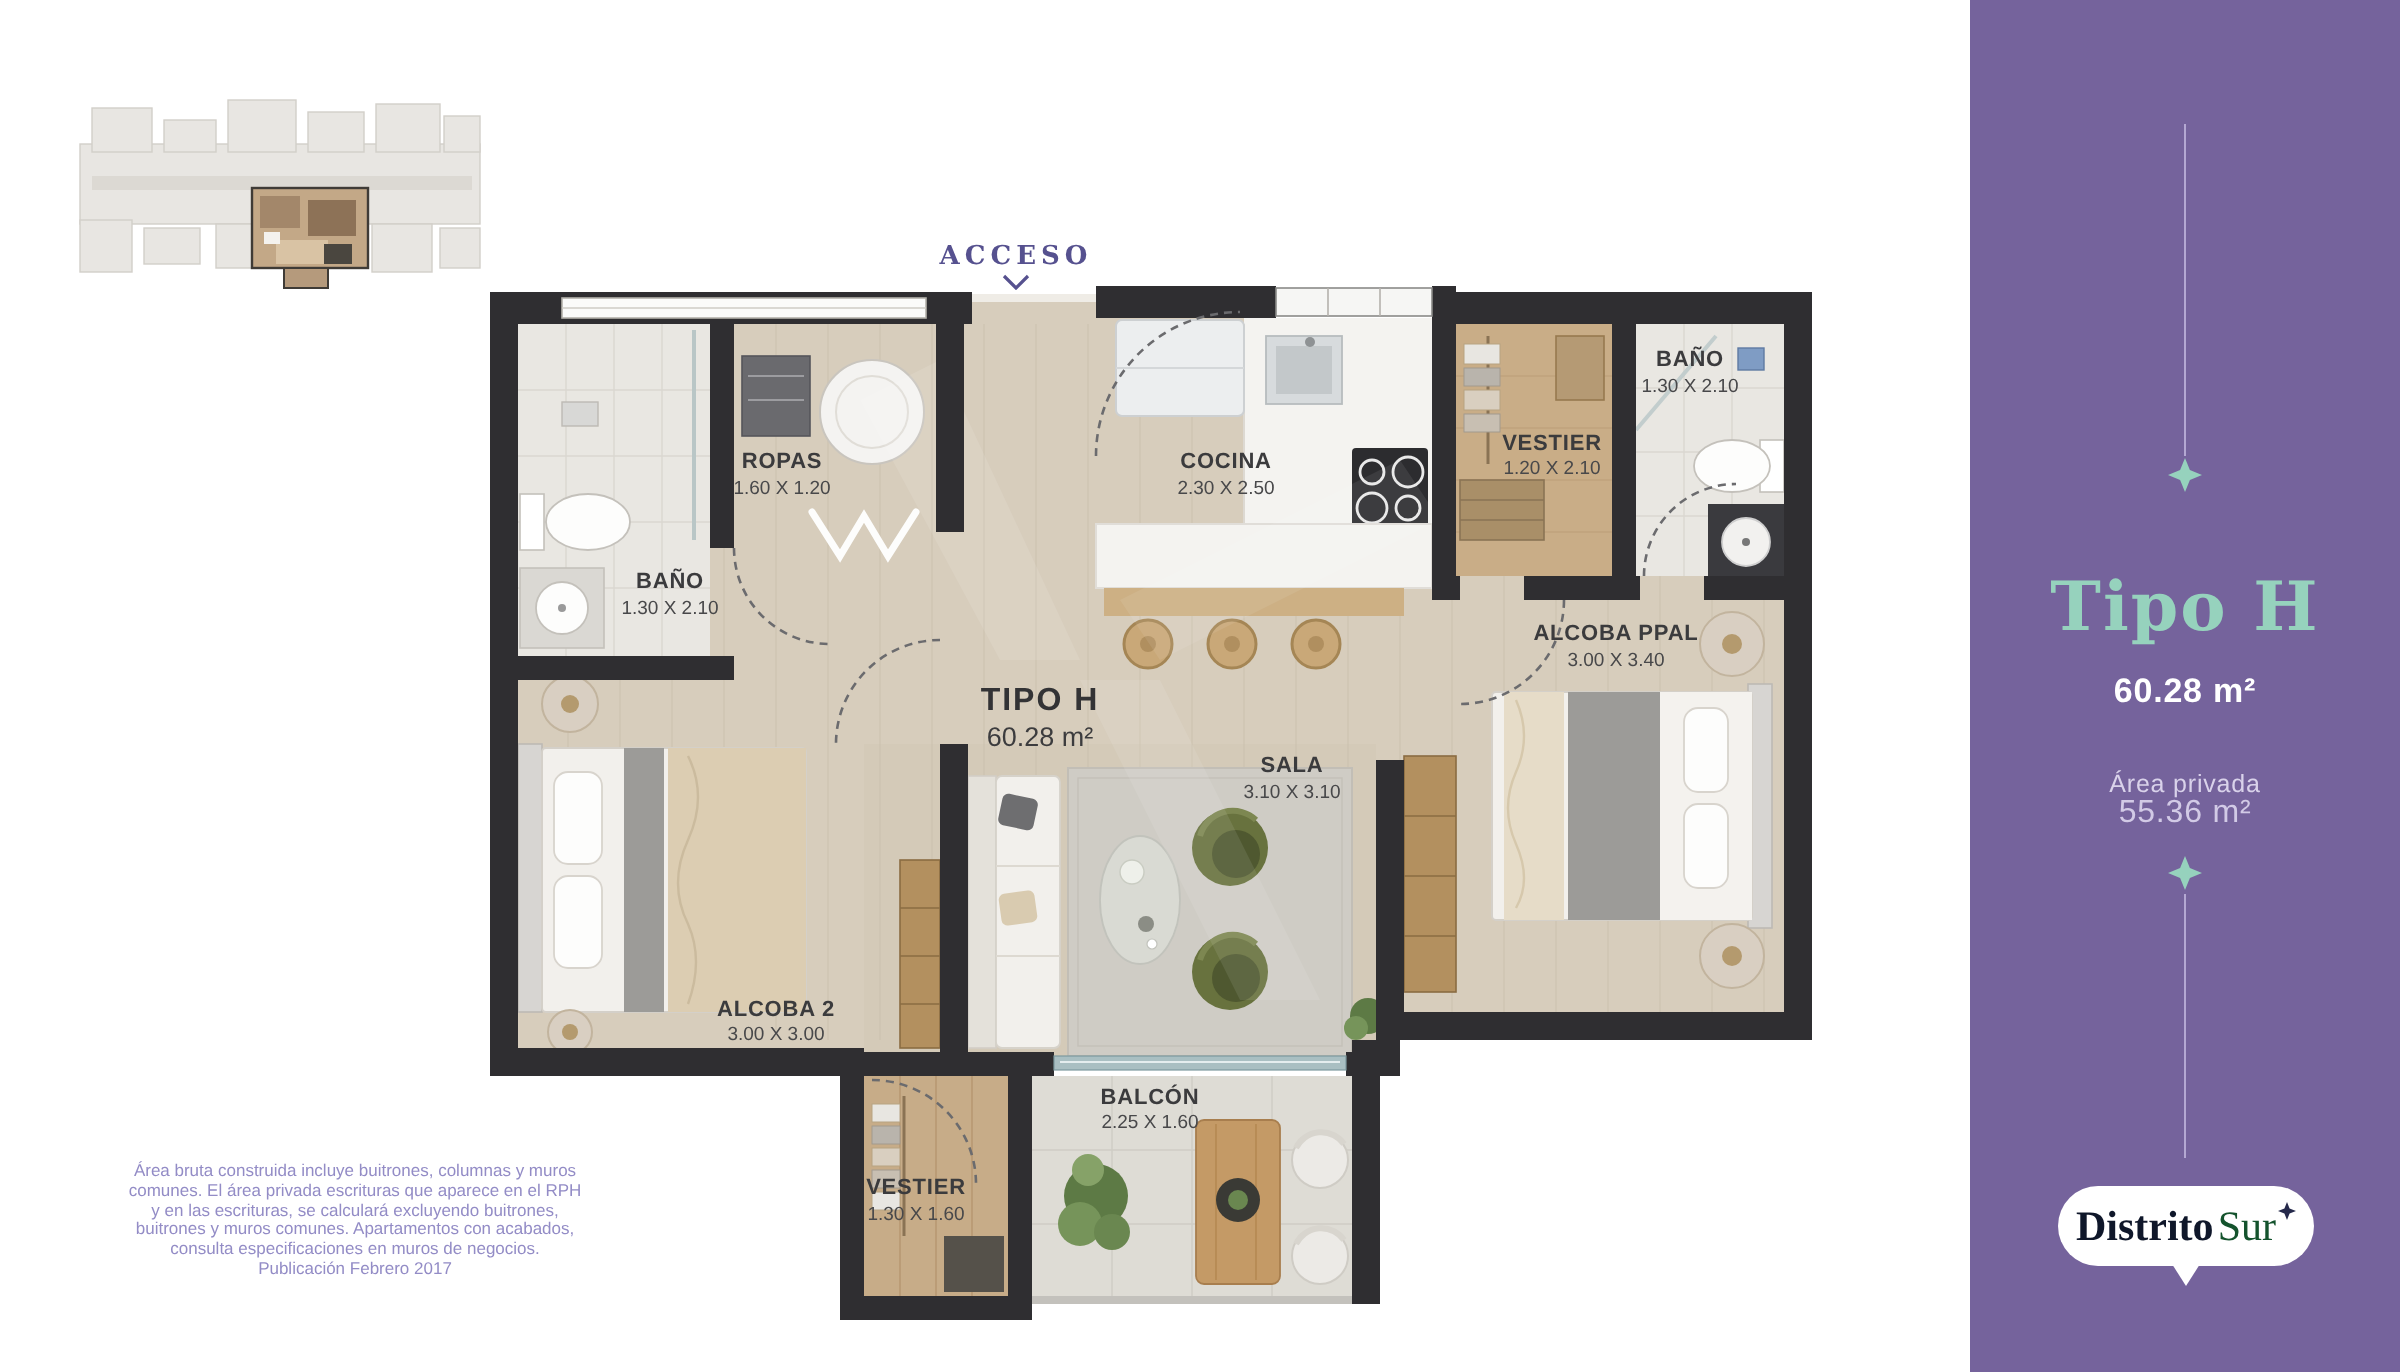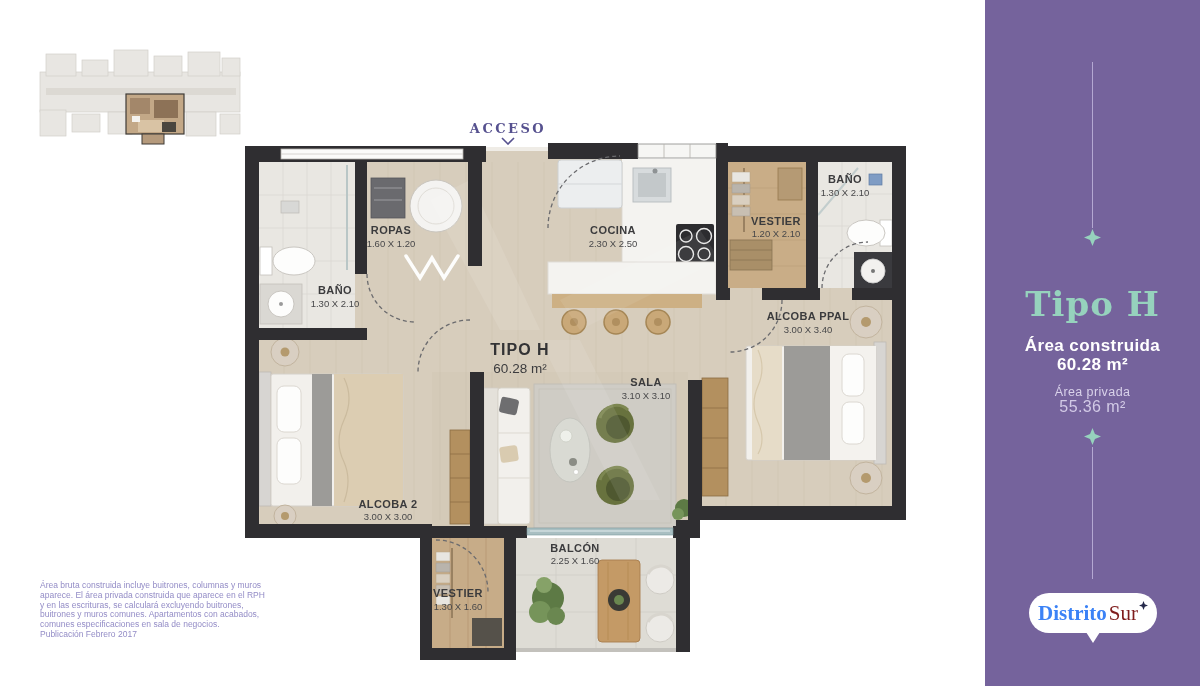--- a/index.html
+++ b/index.html
@@ -15,21 +15,21 @@
   .acceso svg{display:block;margin:1px auto 0 auto;}
 
   
   .plan{position:absolute;left:235px;top:118px;}
   .rn{font:bold 11px "Liberation Sans",sans-serif;fill:#3b3b3d;text-anchor:middle;letter-spacing:.4px;}
   .rd{font:9.5px "Liberation Sans",sans-serif;fill:#48484a;text-anchor:middle;}
   .tn{font:bold 16px "Liberation Sans",sans-serif;fill:#333335;text-anchor:middle;letter-spacing:1px;}
   .ta{font:13.5px "Liberation Sans",sans-serif;fill:#3c3c3e;text-anchor:middle;}
 
   
-  .disclaimer{position:absolute;left:40px;top:581px;width:275px;
+  .disclaimer{position:absolute;left:40px;top:581px;width:275px;text-align:center;
               color:#938cc6;font-size:8.5px;line-height:9.8px;}
   .disclaimer span{display:block;}
 
   
   .panel{position:absolute;left:985px;top:0;width:215px;height:686px;background:#75639c;}
   .vline{position:absolute;left:107px;width:1px;background:#b4a8d2;}
   .vline-top{top:62px;height:166px;}
   .vline-bottom{top:447px;height:132px;}
   .diamond{position:absolute;left:99px;}
   .d1{top:229px;}
@@ -40,22 +40,22 @@
          font-weight:bold;font-size:17px;line-height:19px;letter-spacing:.4px;}
   .private{position:absolute;top:385px;left:0;width:100%;text-align:center;color:#d9d2ea;
            font-size:12.5px;line-height:14.5px;letter-spacing:.4px;}
   .private .pv{font-size:16px;color:#d2cae6;}
   .logo-bubble{position:absolute;top:593px;left:50%;transform:translateX(-50%);
                width:128px;height:40px;background:#ffffff;border-radius:20px;
                display:flex;align-items:center;justify-content:center;}
   .logo-tail{position:absolute;bottom:-10px;left:50%;margin-left:-7px;width:0;height:0;
              border-left:7px solid transparent;border-right:7px solid transparent;
              border-top:11px solid #ffffff;}
-  .logo-main{font-family:"Liberation Serif",serif;font-weight:bold;font-size:21px;color:#3b82f6;}
-  .logo-sub{font-family:"Liberation Serif",serif;font-size:21px;color:#7f1d1d;margin-left:2px;}
+  .logo-main{font-family:"Liberation Serif",serif;font-weight:bold;font-size:21px;color:#0f172a;}
+  .logo-sub{font-family:"Liberation Serif",serif;font-size:21px;color:#14532d;margin-left:2px;}
   .logo-spark{position:relative;top:-8px;left:1px;}
 </style>
 </head>
 <body>
 
 <div class="stage">
 
   <svg class="keyplan" width="205" height="105" viewBox="0 0 205 105">
     <g fill="#e8e6e2" stroke="#d2cfc9" stroke-width="0.7">
       <rect x="2" y="30" width="200" height="40"></rect>
@@ -437,35 +437,34 @@
       </g>
       <g>
         <text class="rn" x="458" y="597">VESTIER</text>
         <text class="rd" x="458" y="610">1.30 X 1.60</text>
       </g>
     </g>
   </svg>
 
   <div class="disclaimer">
     <span>Área bruta construida incluye buitrones, columnas y muros</span>
-    <span>aparece. El área privada construida que aparece en el RPH</span>
+    <span>comunes. El área privada escrituras que aparece en el RPH</span>
     <span>y en las escrituras, se calculará excluyendo buitrones,</span>
     <span>buitrones y muros comunes. Apartamentos con acabados,</span>
-    <span>comunes especificaciones en sala de negocios.</span>
+    <span>consulta especificaciones en muros de negocios.</span>
     <span>Publicación Febrero 2017</span>
   </div>
 
   <aside class="panel">
     <div class="vline vline-top"></div>
     <svg class="diamond d1" width="17" height="17" viewBox="0 0 16 16">
       <polygon points="8,0 10.3,5.7 16,8 10.3,10.3 8,16 5.7,10.3 0,8 5.7,5.7" fill="#96d2bd"></polygon>
     </svg>
     <h1 class="type-title">Tipo H</h1>
     <div class="built">
-      <div>Área construida</div>
       <div>60.28 m²</div>
     </div>
     <div class="private">
       <div>Área privada</div>
       <div class="pv">55.36 m²</div>
     </div>
     <svg class="diamond d2" width="17" height="17" viewBox="0 0 16 16">
       <polygon points="8,0 10.3,5.7 16,8 10.3,10.3 8,16 5.7,10.3 0,8 5.7,5.7" fill="#96d2bd"></polygon>
     </svg>
     <div class="vline vline-bottom"></div>

